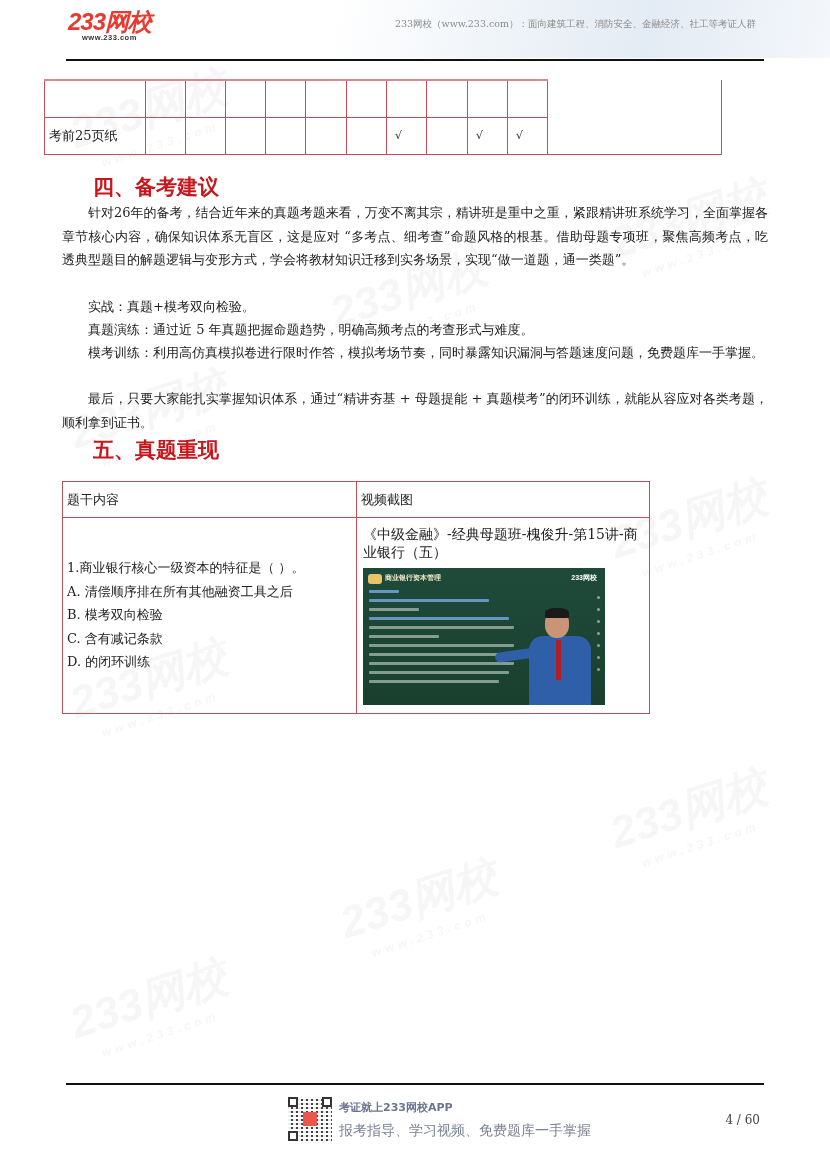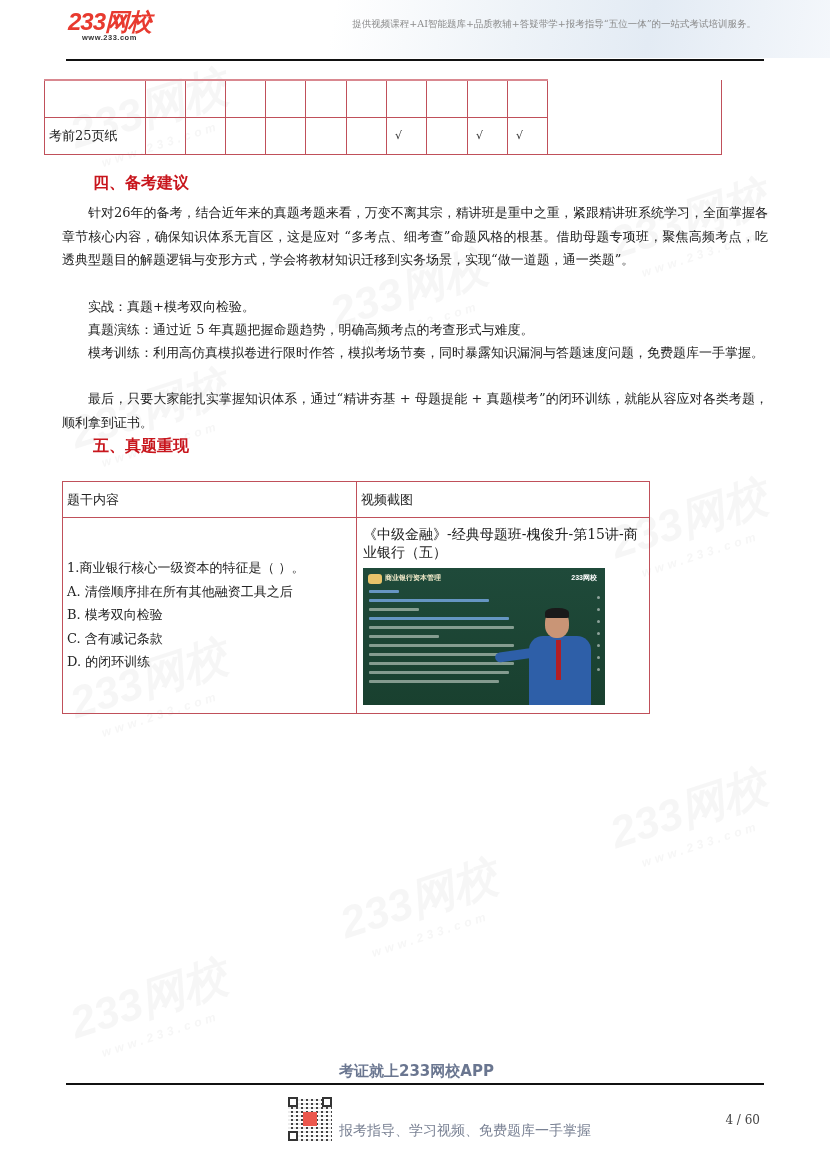--- a/index.html
+++ b/index.html
@@ -19,21 +19,21 @@
     color: rgba(200,200,200,0.16); font-size: 44px; transform: rotate(-18deg); pointer-events: none; white-space: nowrap; }
   .watermark small { display: block; font-size: 12px; letter-spacing: 4px; margin-left: 20px; }
 
   table { border-collapse: collapse; position: absolute; }
   td { border: 1px solid #c0505a; }
   .tbl-top { left: 44px; top: 79px; width: 678px; padding-left: 8px; }
   .tbl-top td { height: 37px; font-size: 13px; padding: 0 4px; vertical-align: middle; }
   .tbl-top .check { font-size: 11px; padding-left: 8px; color: #333; }
   .tbl-top .blank { border-top: 2px solid #d98890; }
 
-  .section-title { position: absolute; left: 93px; font-family: "DejaVu Sans", sans-serif; font-weight: bold; font-size: 16px; color: #c8161d; }
+  .section-title { position: absolute; left: 93px; font-family: "DejaVu Sans", sans-serif; font-weight: bold; font-size: 21px; color: #c8161d; }
   .para { position: absolute; left: 62px; width: 706px; font-size: 13px; line-height: 23.5px; color: #222; text-indent: 26px; text-align: justify; }
 
   .tbl-q { left: 62px; top: 481px; width: 588px; }
   .tbl-q td { vertical-align: top; font-size: 13px; }
   .tbl-q .hd { height: 36px; vertical-align: middle; padding-left: 4px; }
   .tbl-q .qcell { width: 294px; padding: 38px 4px 0 4px; line-height: 23.5px; height: 196px; }
   .tbl-q .vcell { padding: 8px 4px 0 6px; }
   .vtitle { font-size: 14px; margin-bottom: 6px; }
 
   .video { position: relative; width: 242px; height: 137px; background: linear-gradient(180deg, #1f4a3a 0%, #19402f 100%); overflow: hidden; }
@@ -51,34 +51,34 @@
   .teacher .tie { position: absolute; left: 33px; top: 30px; width: 5px; height: 40px; background: #b21e25; }
   .teacher .arm { position: absolute; left: -28px; top: 40px; width: 44px; height: 10px; background: #2e5fa8; border-radius: 5px; transform: rotate(-8deg); }
 
   .footer-rule { position: absolute; left: 66px; top: 1083px; width: 698px; height: 2px; background: #111; }
   .qr { position: absolute; left: 288px; top: 1097px; width: 44px; height: 44px; background:
       repeating-linear-gradient(0deg, #222 0 2px, #fff 2px 4px),
       #fff; opacity: 0.85; }
   .qr::before { content: ""; position: absolute; inset: 0; background: repeating-linear-gradient(90deg, rgba(255,255,255,0.9) 0 3px, transparent 3px 5px); }
   .qr .qr-badge { position: absolute; left: 15px; top: 15px; width: 14px; height: 14px; background: #e83a2f; z-index: 2; }
   .qr .corner { position: absolute; width: 10px; height: 10px; border: 2px solid #111; background: #fff; z-index: 2; }
-  .footer-title { position: absolute; left: 339px; top: 1062px; font-family: "DejaVu Sans", sans-serif; font-weight: bold; font-size: 15px; color: #6a7690; }
+  .footer-title { position: absolute; left: 339px; top: 1100px; font-family: "DejaVu Sans", sans-serif; font-weight: bold; font-size: 11px; color: #6a7690; }
   .footer-sub { position: absolute; left: 339px; top: 1122px; font-family: "DejaVu Sans", sans-serif; font-size: 14px; color: #7a8294; }
   .page-num { position: absolute; right: 70px; top: 1113px; font-size: 12px; color: #444; }
 </style>
 </head>
 <body>
 
 <div class="header-bg"></div>
 <div class="logo">
   <div class="logo-main">233网校</div>
   <div class="logo-sub">www.233.com</div>
 </div>
 <div class="header-text">
-  <div>提供视频课程+AI智能题库+品质教辅+答疑带学+报考指导“五位一体”的一站式考试培训服务。</div>
+  <div>233网校（www.233.com）：面向建筑工程、消防安全、金融经济、社工等考证人群</div>
 </div>
 <div class="header-rule"></div>
 
 <div class="watermark" style="left:70px;top:80px;">233网校<small>www.233.com</small></div>
 <div class="watermark" style="left:610px;top:190px;">233网校<small>www.233.com</small></div>
 <div class="watermark" style="left:330px;top:260px;">233网校<small>www.233.com</small></div>
 <div class="watermark" style="left:70px;top:380px;">233网校<small>www.233.com</small></div>
 <div class="watermark" style="left:610px;top:490px;">233网校<small>www.233.com</small></div>
 <div class="watermark" style="left:70px;top:650px;">233网校<small>www.233.com</small></div>
 <div class="watermark" style="left:610px;top:780px;">233网校<small>www.233.com</small></div>

